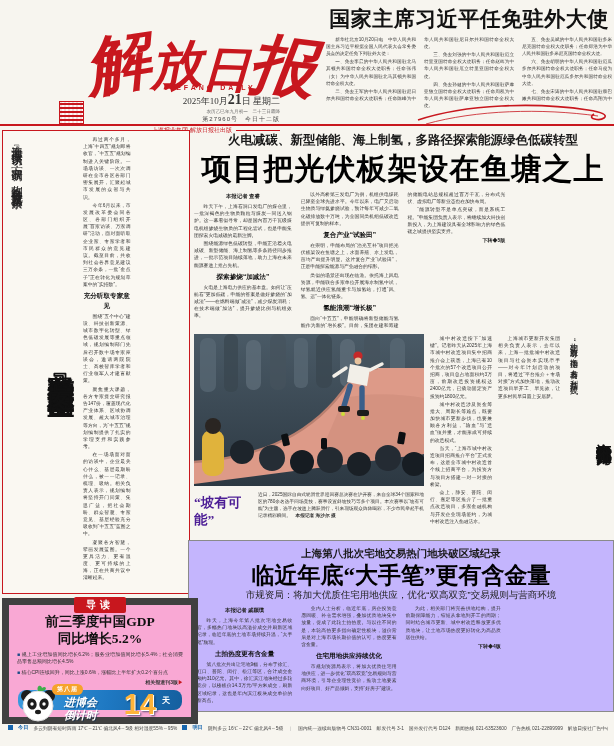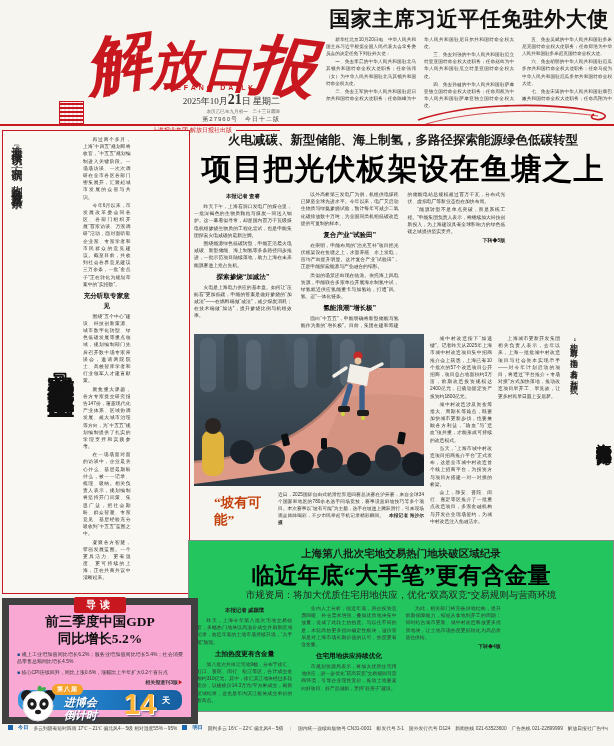--- a/index.html
+++ b/index.html
@@ -53,34 +53,34 @@
 
   
   #main-kicker{left:194px;top:132px;width:418px;text-align:center;font-size:12.5px;font-weight:700;color:#1a1a1a;}
   #main-headline{left:194px;top:149px;width:418px;text-align:center;font-size:30px;font-weight:900;letter-spacing:1px;color:#000;}
   #main-body{left:194px;top:191px;width:418px;height:140px;columns:4;column-gap:9px;column-fill:auto;overflow:hidden;
     font-size:4.8px;line-height:1.5;text-align:justify;color:#333;}
 
   
   #news-photo{left:194px;top:334px;width:230px;height:152px;overflow:hidden;background:#3c4a55;}
   #photo-caption{left:194px;top:489px;width:230px;height:46px;display:flex;gap:6px;}
-  #caption-title{flex:0 0 58px;font-family:"Liberation Serif",serif;font-size:13.5px;font-weight:900;color:#c2410c;padding-top:6px;line-height:1.25;margin-left:20px;}
+  #caption-title{flex:0 0 58px;font-family:"Liberation Serif",serif;font-size:13.5px;font-weight:900;color:#4c1d95;padding-top:6px;line-height:1.25;}
   #caption-text{flex:1;font-size:4.7px;line-height:1.5;text-align:justify;color:#333;padding-top:2px;}
   #caption-credit{font-weight:bold;}
 
   
   #czc-body{left:430px;top:335px;width:130px;height:198px;columns:2;column-gap:6px;column-fill:auto;overflow:hidden;
     font-size:4.8px;line-height:1.5;text-align:justify;color:#333;}
   #czc-side-note{left:562px;top:337px;height:196px;width:16px;writing-mode:vertical-rl;
     font-size:8px;letter-spacing:.5px;color:#222;font-family:"Liberation Serif",serif;}
   #czc-vheadline{left:580px;top:334px;height:200px;width:32px;writing-mode:vertical-rl;
     font-size:15.5px;font-weight:900;line-height:1;letter-spacing:.5px;color:#111;font-family:"Liberation Serif",serif;display:flex;justify-content:center;}
 
   
-  #bottom-box{left:188px;top:540px;width:424px;height:170px;border:1px solid #8a8a8a;background:#22c55e;}
+  #bottom-box{left:188px;top:540px;width:424px;height:170px;border:1px solid #8a8a8a;background:#c4b5fd;}
   #bottom-kicker{position:absolute;left:0;top:6px;width:100%;text-align:center;font-size:10.5px;font-weight:700;color:#1a1a1a;}
   #bottom-headline{position:absolute;left:0;top:19px;width:100%;text-align:center;font-size:23px;font-weight:900;color:#000;font-family:"Liberation Serif",serif;}
   #bottom-deck{position:absolute;left:0;top:48px;width:100%;text-align:center;font-size:9.5px;color:#222;}
   #bottom-body{position:absolute;left:8px;top:64px;width:408px;height:100px;columns:4;column-gap:9px;column-fill:auto;overflow:hidden;
     font-size:4.8px;line-height:1.5;text-align:justify;color:#333;}
 
   
   #daodu-box{left:2px;top:598px;width:182px;height:112px;border:7px solid #404040;background:#f9a8d4;}
   #daodu-tag{position:absolute;left:50%;top:-8px;transform:translateX(-50%);background:#c8171e;color:#fff;
     font-size:10px;font-weight:bold;padding:1px 12px;border-radius:2px;letter-spacing:4px;}

